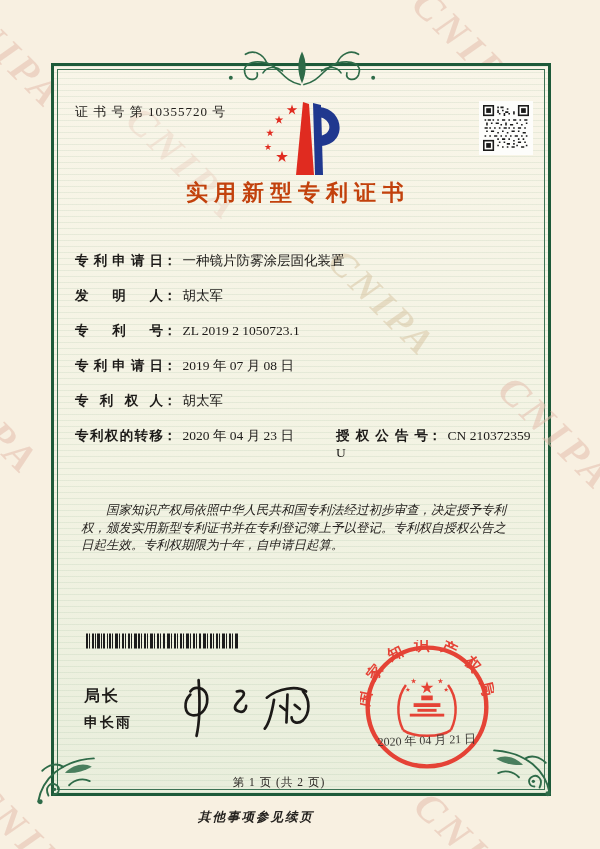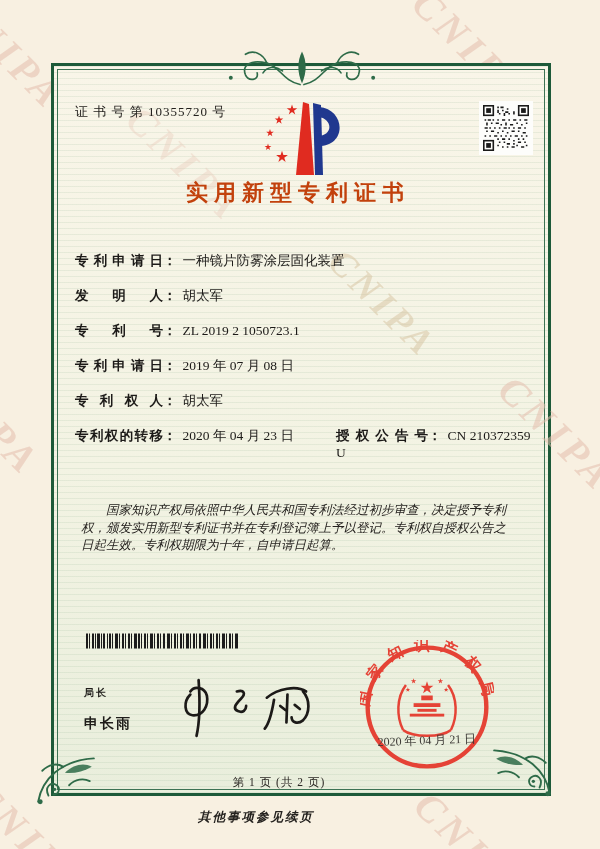--- a/index.html
+++ b/index.html
@@ -36,22 +36,22 @@
   .f-value.addr{display:inline-block;font-size:12px;transform:scaleX(.92);transform-origin:left center;white-space:nowrap;}
   .auth2{position:absolute;left:247px;top:0;margin-left:14px;}
 
   .paras{position:absolute;left:73px;top:494px;width:452px;z-index:4;font-size:12.5px;
          line-height:17.5px;font-style:italic;color:#25221f;}
   .paras p{margin:8px;text-indent:2em;}
 
   .barcode{position:absolute;left:86px;top:633px;z-index:4;}
 
   .sig-labels{position:absolute;left:84px;top:686px;z-index:4;color:#1f1d1a;}
-  .sig-labels .t{font-size:10px;font-weight:600;letter-spacing:2px;}
-  .sig-labels .n{font-size:14px;font-weight:700;letter-spacing:2px;margin-top:15px;}
+  .sig-labels .t{font-size:16px;font-weight:600;letter-spacing:2px;}
+  .sig-labels .n{font-size:14px;font-weight:700;letter-spacing:2px;margin-top:7px;}
   .autograph{position:absolute;left:180px;top:668px;z-index:4;}
 
   .seal{position:absolute;left:360px;top:640px;width:134px;height:134px;z-index:5;opacity:.93;}
 
   .page-num{position:absolute;left:51px;top:775px;width:456px;text-align:center;z-index:4;
             font-size:11.5px;color:#2a2723;letter-spacing:1px;}
   .cont-note{position:absolute;left:0;top:809px;width:512px;text-align:center;z-index:4;
              font-size:12.5px;font-style:italic;font-weight:600;color:#25221f;letter-spacing:2px;}
 
   .flourish-top{position:absolute;left:224px;top:45px;z-index:3;}

